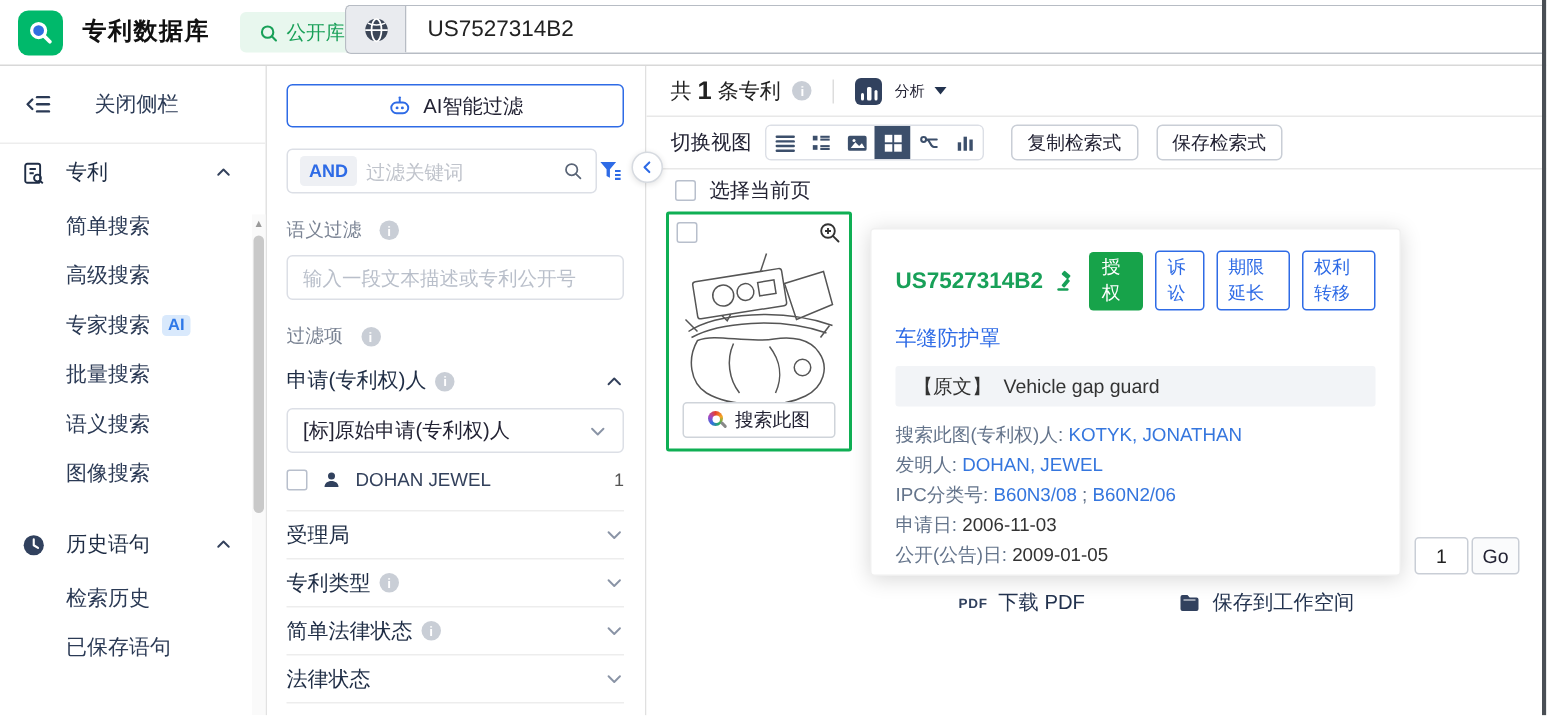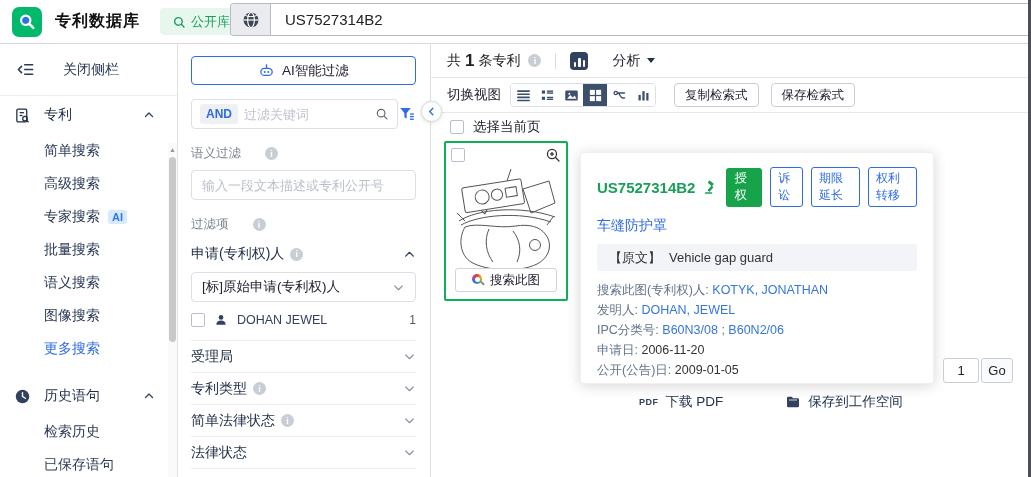--- a/index.html
+++ b/index.html
@@ -30,21 +30,21 @@
   .sb-thumb { position:absolute; left:1px; right:1px; top:14px; height:185px; background:#c9c9c9; border-radius:4px; }
 
   
   .filter { position:absolute; left:178px; top:44px; bottom:0; width:253px; background:#fff; border-right:1px solid #e0e0e0; padding:12px 14px 0 13px; }
   .ai-btn { width:100%; height:29px; border:1px solid #2e6be6; border-radius:4px; background:#fff; color:#223; font-size:13.5px; display:flex; align-items:center; justify-content:center; gap:7px; cursor:pointer; font-family:inherit; }
   .kw-row { margin-top:14px; display:flex; align-items:center; }
   .kw-box { flex:1; height:30px; border:1px solid #dcdfe6; border-radius:4px; display:flex; align-items:center; padding:0 8px; gap:6px; min-width:0; }
   .and-chip { background:#eef0f4; color:#2e6be6; font-size:12px; font-weight:bold; padding:3px 6px; border-radius:3px; flex:0 0 auto; }
   .kw-input { flex:1; min-width:0; border:none; outline:none; font-size:13px; font-family:inherit; color:#333; }
   .kw-input::placeholder { color:#c0c4cc; }
-  .lbl-gray { margin-top:16px; display:flex; align-items:center; gap:24px; font-size:12.5px; color:#7b8494; }
+  .lbl-gray { margin-top:16px; display:flex; align-items:center; gap:12px; font-size:12.5px; color:#7b8494; }
   .sem-input { margin-top:8px; width:100%; height:30px; border:1px solid #dcdfe6; border-radius:4px; font-size:13px; padding:0 10px; font-family:inherit; color:#333; outline:none; }
   .sem-input::placeholder { color:#b9bfca; }
   .app-hdr { margin-top:12px; display:flex; align-items:center; gap:6px; font-size:14px; color:#1f2d45; }
   .app-hdr .chev { margin-left:auto; display:flex; }
   .selectbox { margin-top:9px; height:30px; border:1px solid #dcdfe6; border-radius:4px; display:flex; align-items:center; justify-content:space-between; padding:0 10px; font-size:13.5px; color:#223; cursor:pointer; }
   .opt-row { margin-top:11px; display:flex; align-items:center; gap:9px; font-size:12.5px; color:#33415c; }
   .opt-count { margin-left:auto; color:#555; font-size:12px; }
   .accordions { margin-top:13px; }
   .acc-row { height:32px; border-top:1px solid #ededed; display:flex; align-items:center; gap:6px; font-size:14px; color:#1f2d45; cursor:pointer; }
   .acc-row .chev { margin-left:auto; display:flex; }
@@ -53,21 +53,21 @@
 
   
   .main { position:absolute; left:431px; top:44px; right:0; bottom:0; background:#fff; }
   .m-head1 { height:34px; border-bottom:1px solid #e8e8e8; display:flex; align-items:center; padding-left:16px; }
   .cnt-pre,.cnt-suf { font-size:14px; color:#222; }
   .cnt-num { font-size:17px; font-weight:bold; color:#222; margin:0 4px; }
   .m-head1 .info-ico { margin-left:8px; }
   .vsep { width:1px; height:16px; background:#ddd; margin:0 14px; }
   .ana-ico { width:18px; height:18px; border-radius:4px; background:#31415e; display:flex; align-items:flex-end; justify-content:center; gap:2px; padding:3px; }
   .ana-ico i { width:2.5px; background:#fff; border-radius:1px; }
-  .ana-lbl { font-size:14px; color:#223; margin-left:24px; }
+  .ana-lbl { font-size:10px; color:#223; margin-left:8px; }
   .caret-dn { width:0; height:0; border-left:4.5px solid transparent; border-right:4.5px solid transparent; border-top:5.5px solid #22324e; margin-left:7px; }
 
   .m-toolbar { height:35px; border-bottom:1px solid #e8e8e8; display:flex; align-items:center; padding-left:16px; }
   .tb-lbl { font-size:13.5px; color:#223; margin-right:9px; }
   .viewseg { display:flex; border:1px solid #dcdfe6; border-radius:4px; overflow:hidden; }
   .vcell { width:24px; height:22px; display:flex; align-items:center; justify-content:center; cursor:pointer; background:#fff; }
   .vcell.active { background:#3c4f6b; }
   .tb-btn { height:24px; padding:0 10px; border:1px solid #c9ced6; border-radius:4px; background:#fff; font-size:12.5px; color:#223; margin-left:12px; cursor:pointer; font-family:inherit; }
   .tb-btn.first { margin-left:18px; }
 
@@ -181,21 +181,20 @@
     </div>
     <div class="sb-item">简单搜索</div>
     <div class="sb-item">高级搜索</div>
     <div class="sb-item">
       <span>专家搜索</span>
       <span class="ai-chip">AI</span>
     </div>
     <div class="sb-item">批量搜索</div>
     <div class="sb-item">语义搜索</div>
     <div class="sb-item">图像搜索</div>
-    <div class="sb-item active">更多搜索</div>
 
     <div class="sec-hdr" style="margin-top:12px;">
       <span class="sec-ico">
         <svg width="17" height="17" viewBox="0 0 24 24">
             <circle cx="12" cy="12" r="9.5" fill="#31415e"></circle>
             <polyline points="12 6.5 12 12 16 14.5" fill="none" stroke="#fff" stroke-width="2" stroke-linecap="round" stroke-linejoin="round"></polyline>
           </svg>
       </span>
       <span>历史语句</span>
       <span class="chev">
@@ -480,21 +479,21 @@
           <span class="f-link">DOHAN, JEWEL</span>
         </div>
         <div>
           <span class="f-lbl">IPC分类号:</span>
           <span class="f-link">B60N3/08</span>
           <span class="f-lbl">;</span>
           <span class="f-link">B60N2/06</span>
         </div>
         <div>
           <span class="f-lbl">申请日:</span>
-          <span class="f-val">2006-11-20</span>
+          <span class="f-val">2006-11-03</span>
         </div>
         <div>
           <span class="f-lbl">公开(公告)日:</span>
           <span class="f-val">2009-01-05</span>
         </div>
       </div>
       <div class="d-actions">
         <span class="act">
           <span class="pdf-glyph">PDF</span>
           <span>下载 PDF</span>

